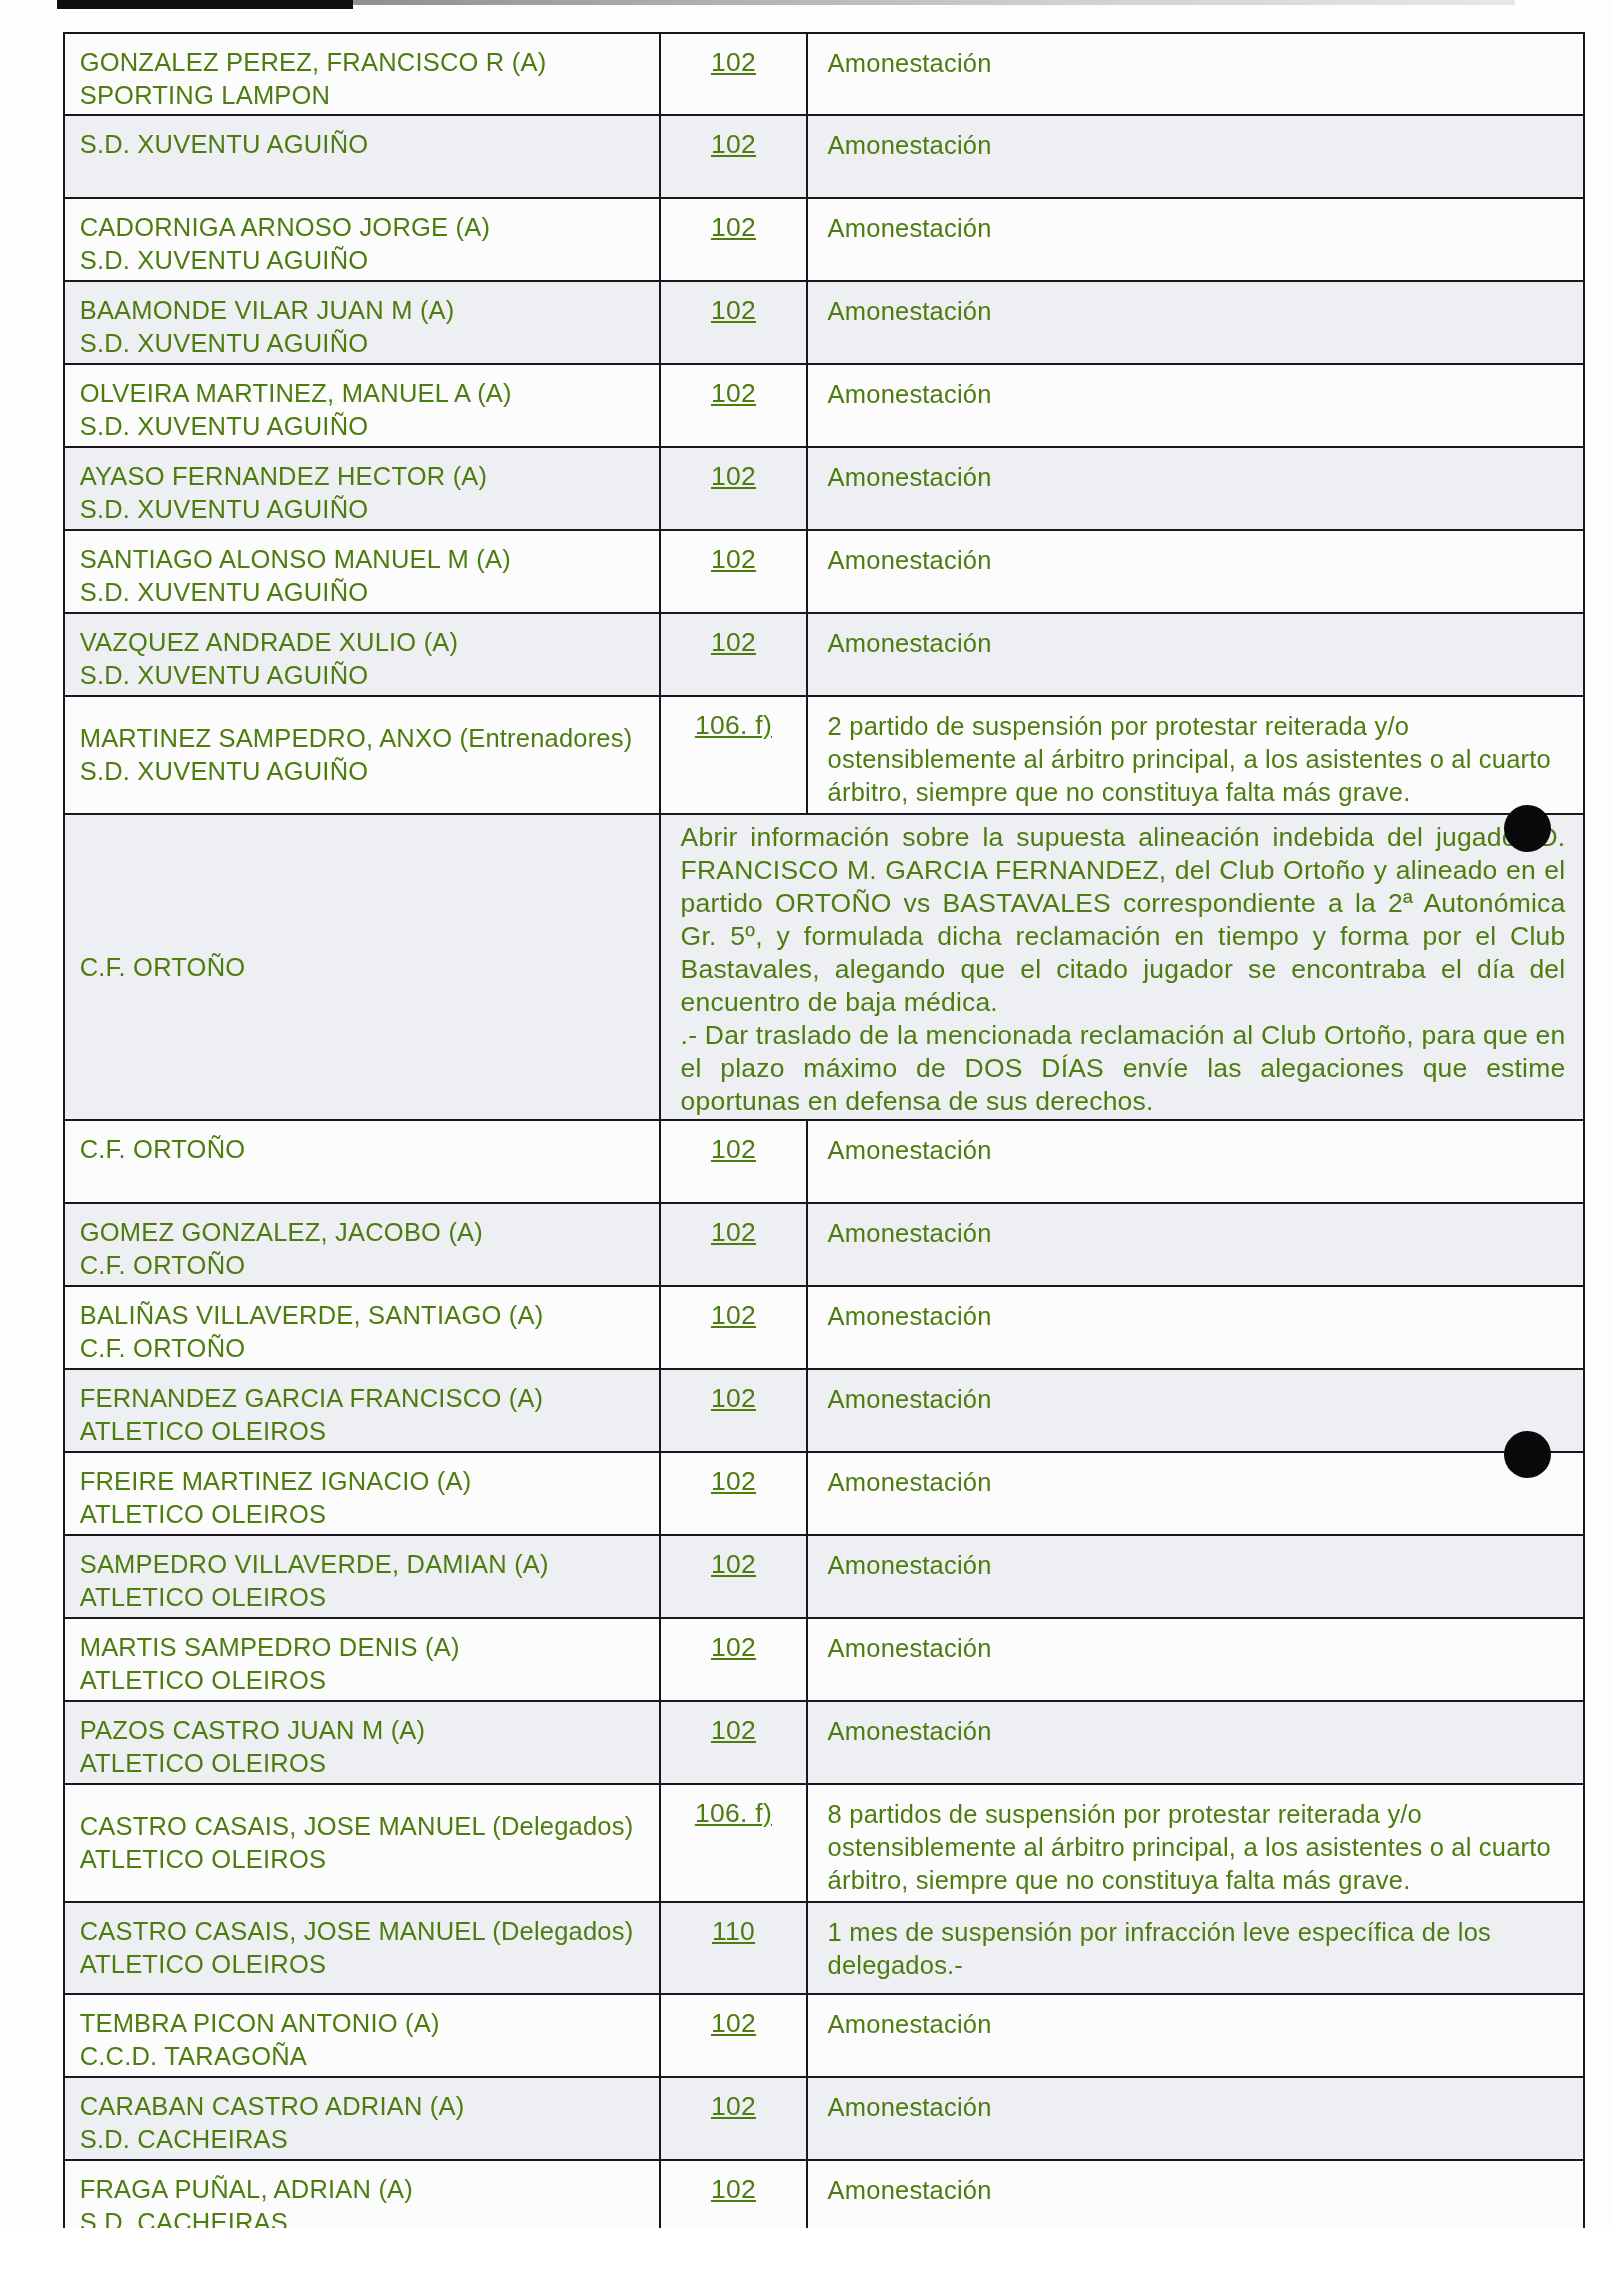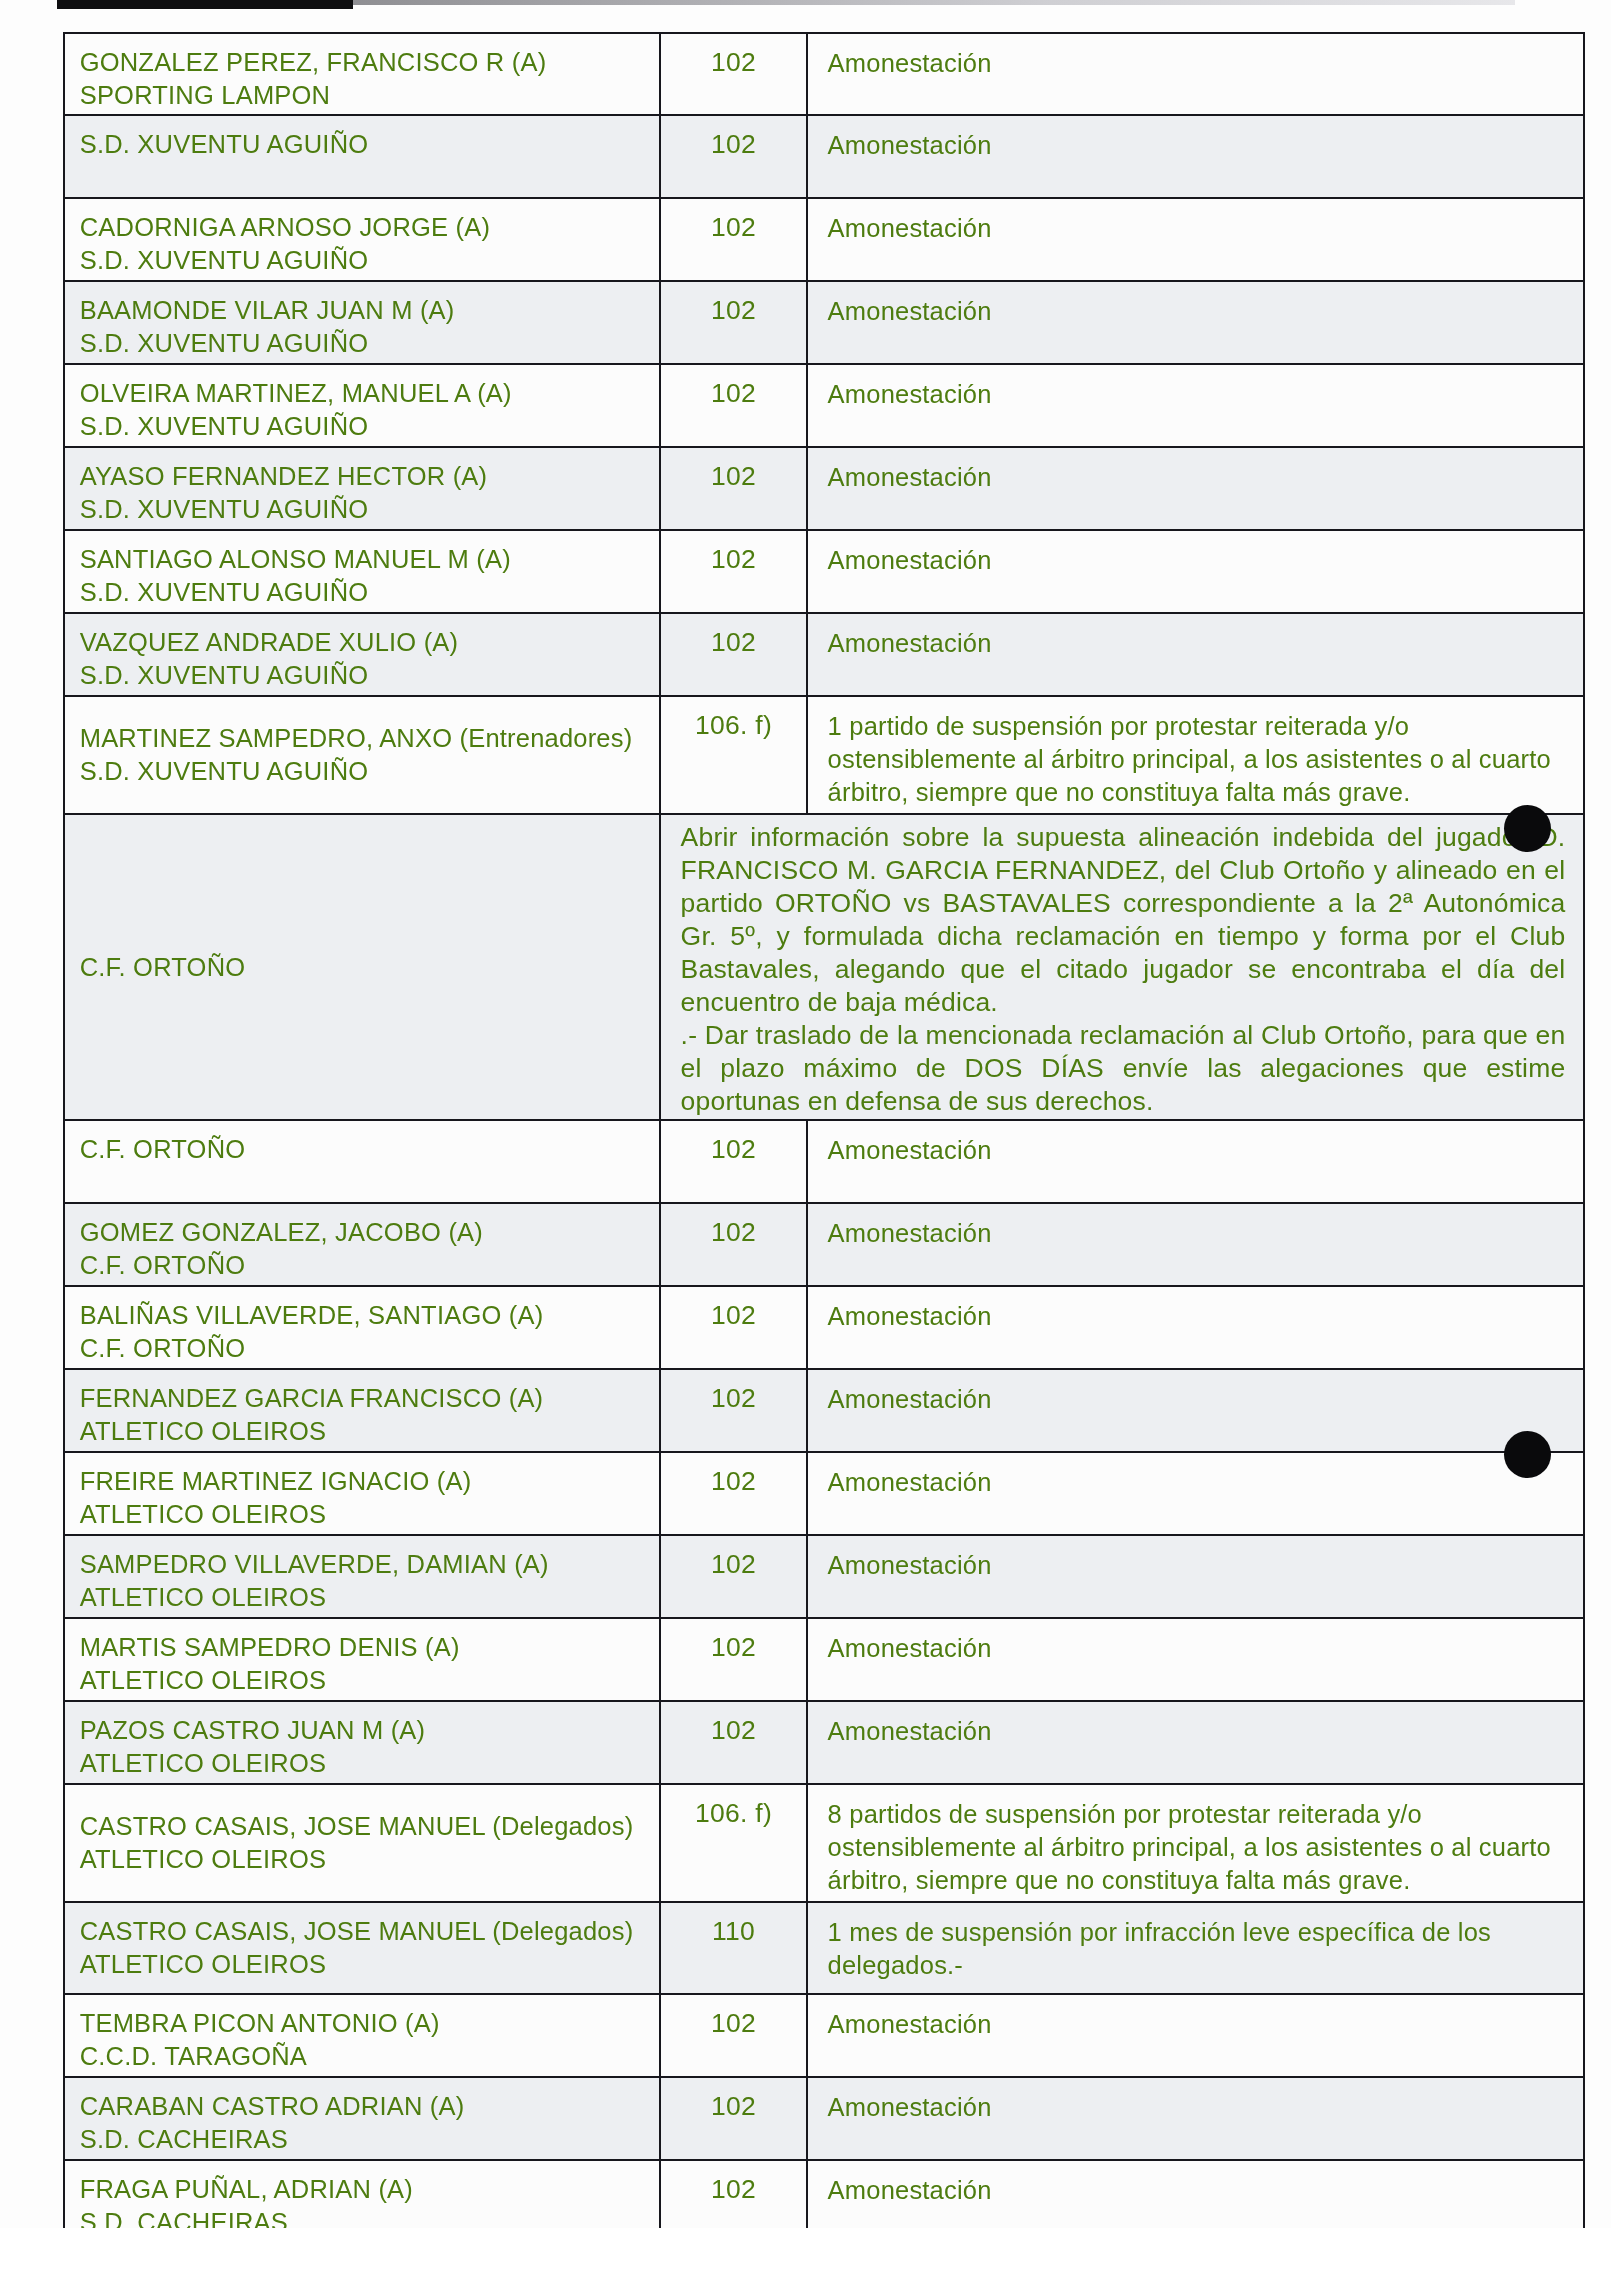--- a/index.html
+++ b/index.html
@@ -36,21 +36,21 @@
   .row:first-child{border-top:0;height:80px;}
   .row.g{background:#edeff2;}
   .row.tall{height:118px;}
   .row.big{height:306px;}
   .row.mid{height:92px;}
   .cell{box-sizing:border-box;}
   .name{width:594px;padding:0 9.8px 0 14.7px;display:flex;flex-direction:column;justify-content:flex-start;padding-top:11.8px;}
   .row.tall .name,.row.big .name,.row.mid .name{justify-content:center;padding-top:0;}
   .nm,.cl{font-size:25.5px;line-height:33px;white-space:nowrap;letter-spacing:0.2px;}
   .art{width:149px;border-left:2.9px solid #17171d;border-right:2.9px solid #17171d;
-    text-align:center;padding-top:12.7px;font-size:26.5px;letter-spacing:0.3px;}
+    text-align:center;padding-top:12.7px;font-size:26.5px;letter-spacing:0.3px;text-decoration:underline;}
   .desc{flex:1;padding:12.7px 17.6px 3.9px 19.6px;font-size:25.5px;line-height:33px;letter-spacing:0.2px;}
   .merged{flex:1;border-left:2.9px solid #17171d;padding:5.9px 17.6px 2px 19.6px;}
   .para{font-size:26.5px;line-height:33px;text-align:justify;letter-spacing:0.2px;}
 </style>
 </head>
 <body>
 
 <div class="page">
 
   <div class="top-bar-dark"></div>
@@ -128,21 +128,21 @@
       <div class="cell art">102</div>
       <div class="cell desc">Amonestación</div>
     </div>
 
     <div class="row tall">
       <div class="cell name">
         <div class="nm">MARTINEZ SAMPEDRO, ANXO (Entrenadores)</div>
         <div class="cl">S.D. XUVENTU AGUIÑO</div>
       </div>
       <div class="cell art">106. f)</div>
-      <div class="cell desc">1 partido de suspensión por protestar reiterada y/o ostensiblemente al árbitro principal, a los asistentes o al cuarto árbitro, siempre que no constituya falta más grave.</div>
+      <div class="cell desc">2 partido de suspensión por protestar reiterada y/o ostensiblemente al árbitro principal, a los asistentes o al cuarto árbitro, siempre que no constituya falta más grave.</div>
     </div>
 
     <div class="row big g">
       <div class="cell name">
         <div class="nm">C.F. ORTOÑO</div>
       </div>
       <div class="cell merged">
         <div class="para">Abrir información sobre la supuesta alineación indebida del jugador D. FRANCISCO M. GARCIA FERNANDEZ, del Club Ortoño y alineado en el partido ORTOÑO vs BASTAVALES correspondiente a la 2ª Autonómica Gr. 5º, y formulada dicha reclamación en tiempo y forma por el Club Bastavales, alegando que el citado jugador se encontraba el día del encuentro de baja médica.</div>
         <div class="para">.- Dar traslado de la mencionada reclamación al Club Ortoño, para que en el plazo máximo de DOS DÍAS envíe las alegaciones que estime oportunas en defensa de sus derechos.</div>
       </div>

